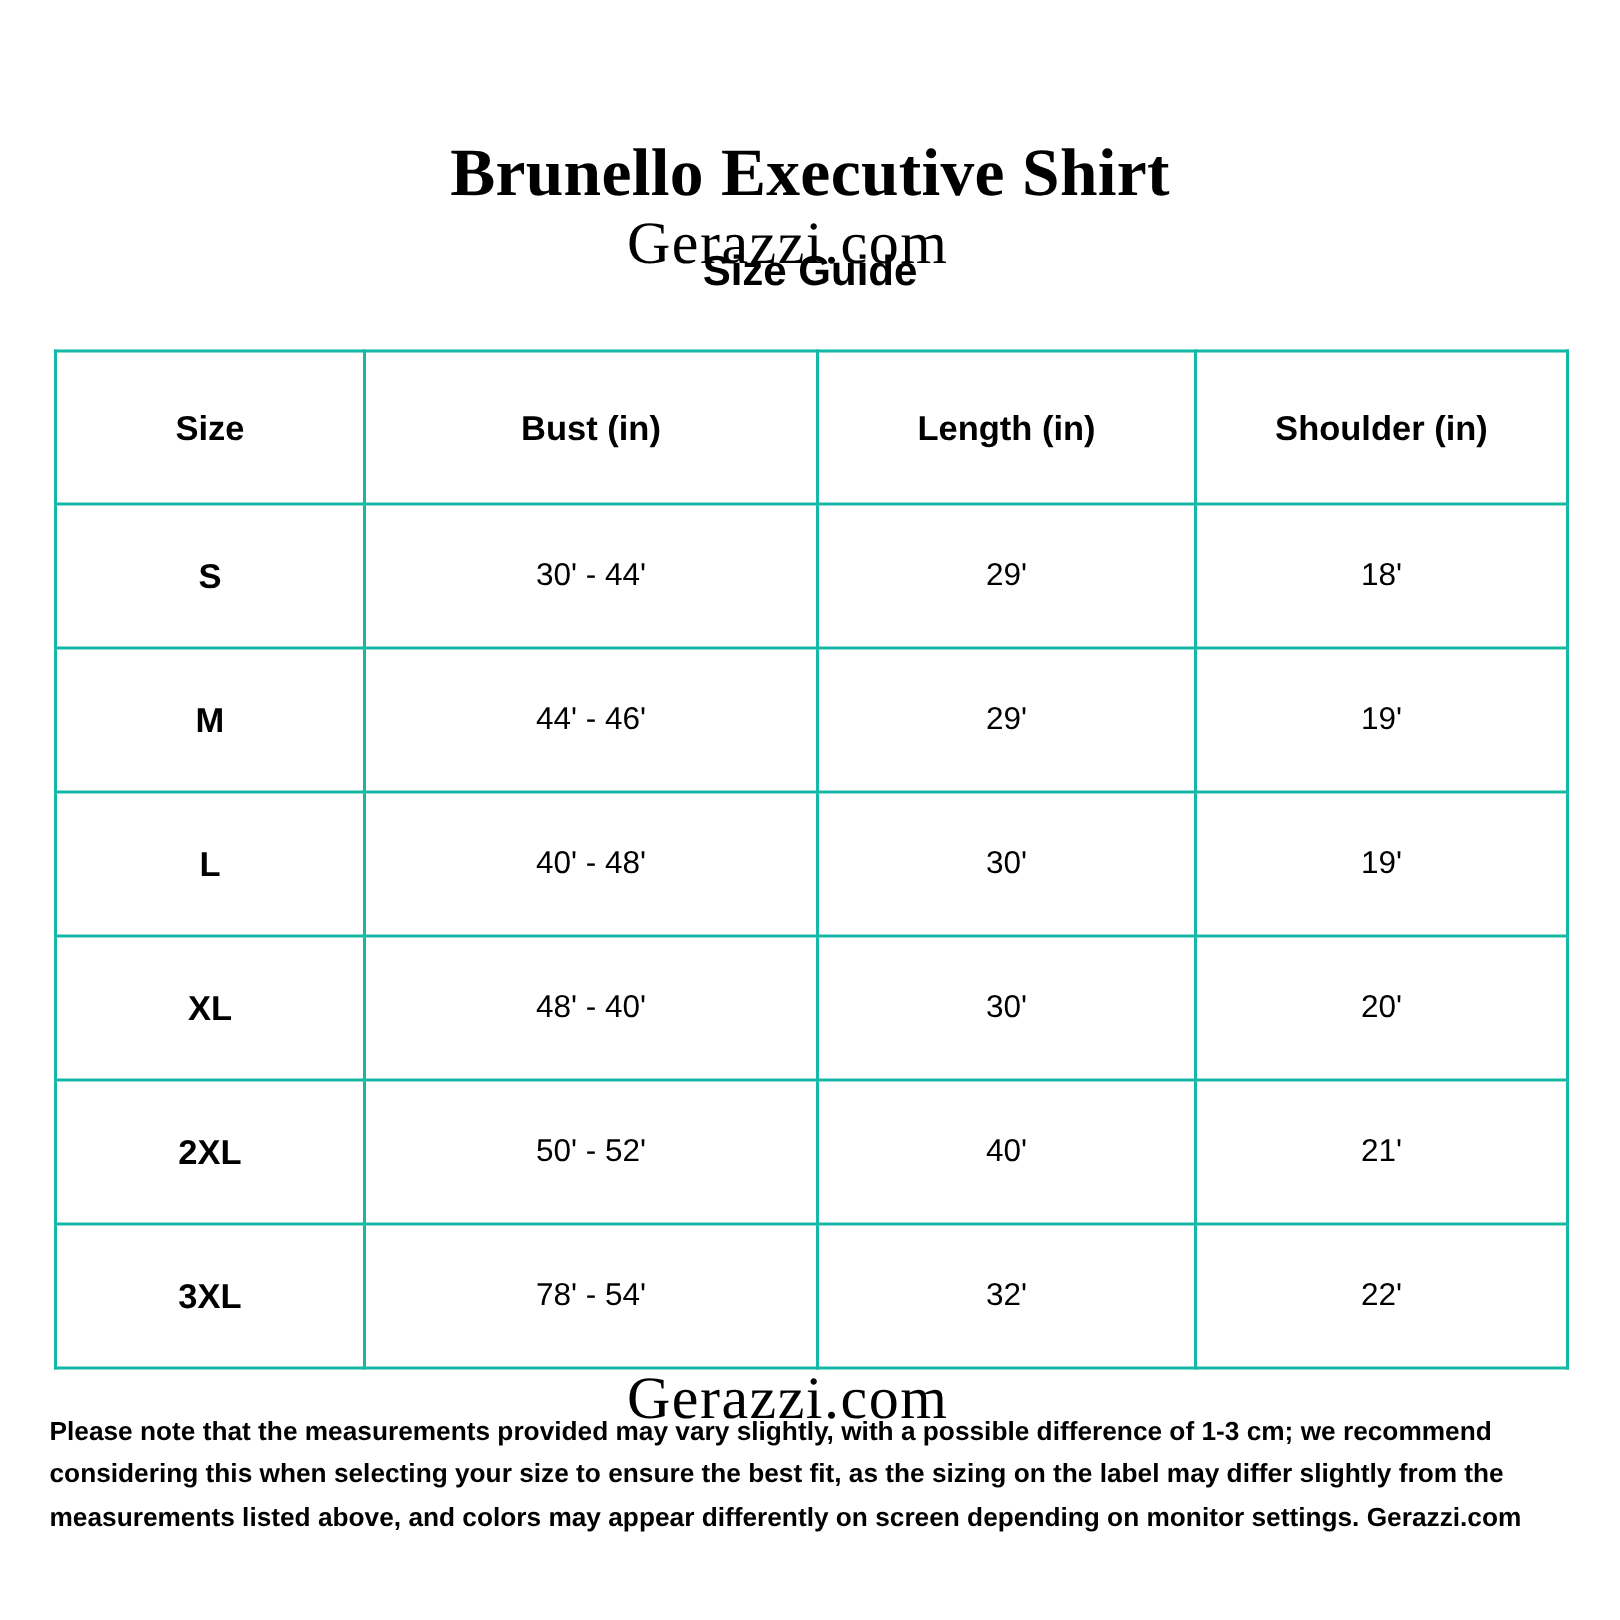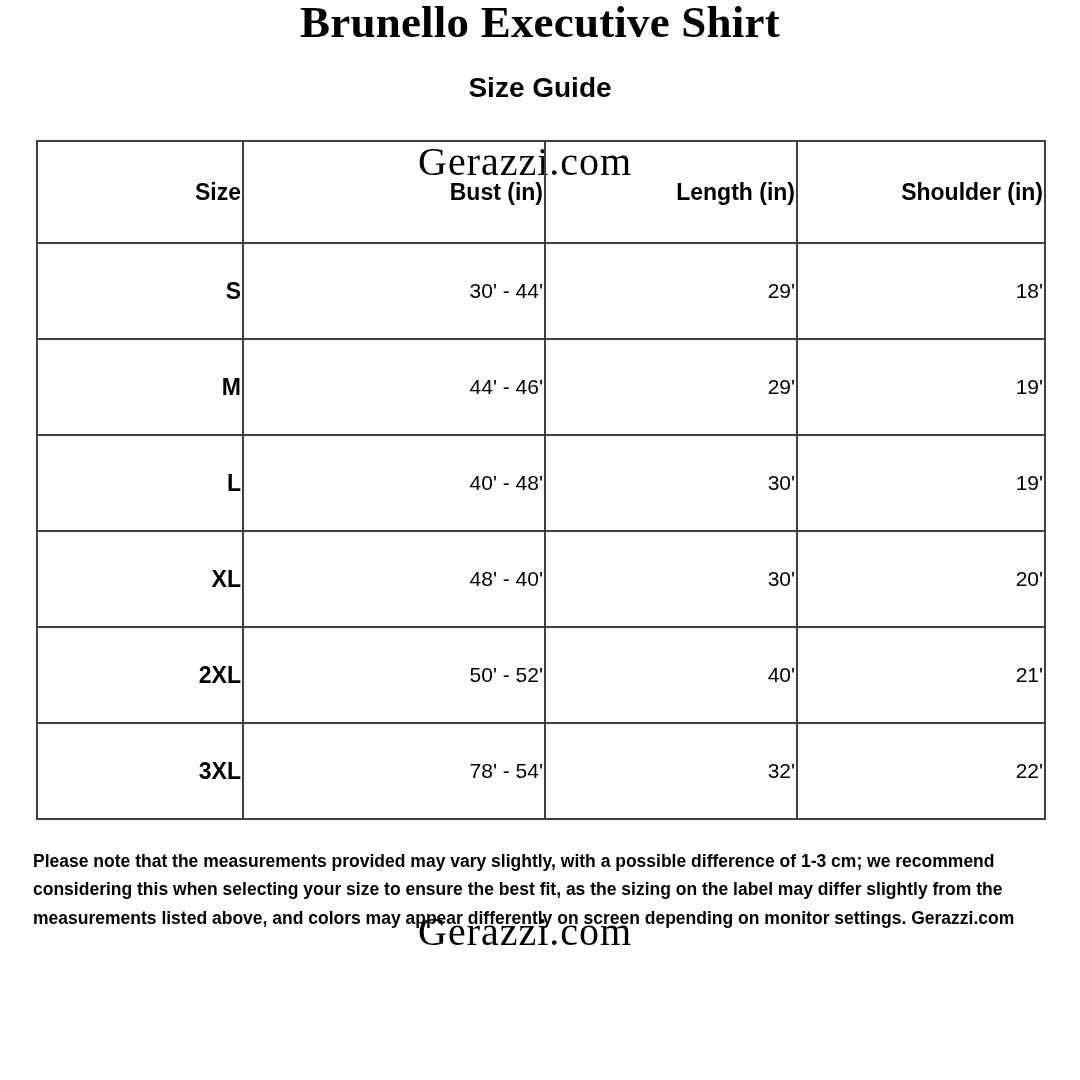--- a/index.html
+++ b/index.html
@@ -43,20 +43,21 @@
     z-index: 2;
   }
 
   
   .title {
     text-align: center;
     font-family: "Liberation Serif", serif;
     font-weight: bold;
     font-size: 45px;
     line-height: 1;
+    padding-top: 93px;
     letter-spacing: 0.2px;
   }
   .subtitle {
     text-align: center;
     font-family: "Liberation Sans", sans-serif;
     font-weight: bold;
     font-size: 28px;
     line-height: 1;
     padding-top: 29px;
   }
@@ -65,22 +66,22 @@
   .table-wrap {
     margin: 38px 36px 0 36px;
   }
   table.size-table {
     border-collapse: collapse;
     width: 1008px;
     table-layout: fixed;
   }
   table.size-table th,
   table.size-table td {
-    border: 2px solid #404040;
-    text-align: right;
+    border: 2px solid #14b8a6;
+    text-align: center;
     vertical-align: middle;
   }
   table.size-table th {
     height: 98px;
     font-size: 23px;
     font-weight: bold;
   }
   table.size-table td {
     height: 92px;
     font-size: 21px;

